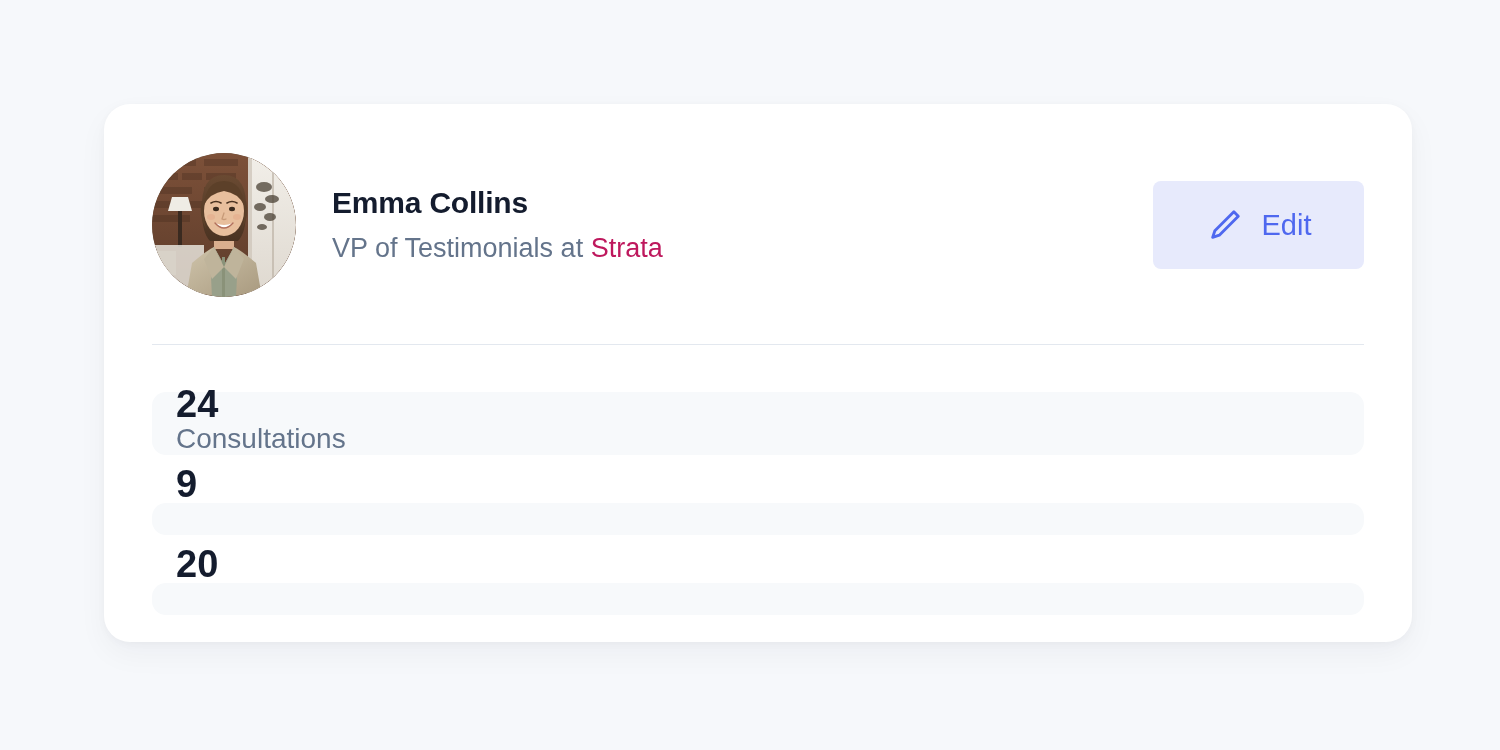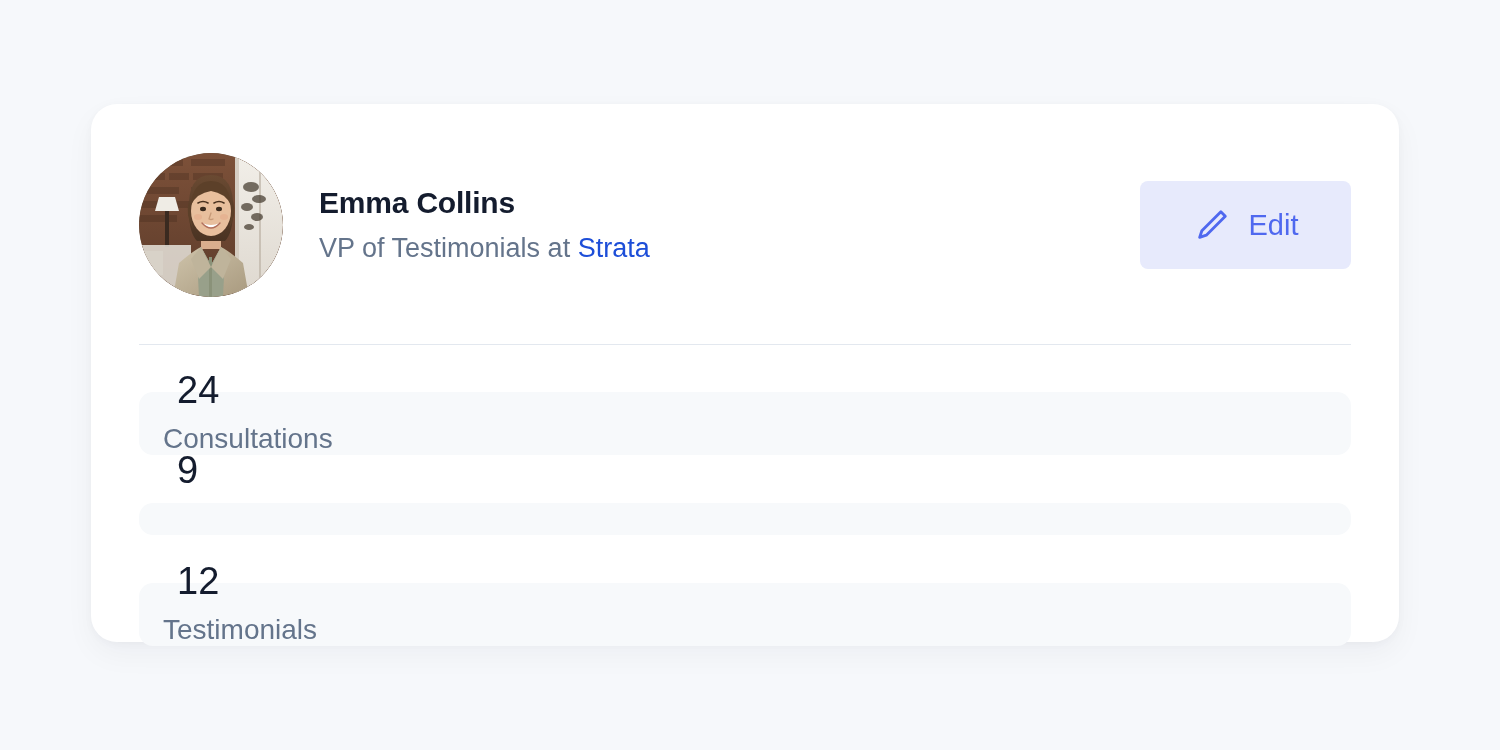--- a/index.html
+++ b/index.html
@@ -17,21 +17,21 @@
 
   .page {
     position: relative;
     width: 1500px;
     height: 750px;
   }
 
   
   .profile-card {
     position: absolute;
-    left: 91px;
+    left: 104px;
     top: 104px;
     width: 1308px;
     height: 538px;
     background: #ffffff;
     border-radius: 26px;
     box-sizing: border-box;
     padding: 49px 48px 0 48px;
     box-shadow: 0 12px 30px rgba(15, 23, 42, 0.045),
                 0 2px 8px rgba(15, 23, 42, 0.03);
   }
@@ -72,21 +72,21 @@
 
   .person-role {
     font-size: 27px;
     font-weight: normal;
     color: #64748b;
     line-height: 1.2;
     margin: 0;
     white-space: nowrap;
   }
   .person-company {
-    color: #1d4ed8;
+    color: #be185d;
   }
 
   
   .edit-button {
     flex: 0 0 auto;
     display: inline-flex;
     align-items: center;
     justify-content: center;
     gap: 18px;
     width: 211px;
@@ -136,24 +136,24 @@
     line-height: 1.1;
     margin: 0;
     white-space: nowrap;
   }
 
   .stat-value {
     position: absolute;
     left: 24px;
     bottom: 32px;
     font-size: 38px;
-    font-weight: normal;
+    font-weight: bold;
     color: #141c2e;
     line-height: 1;
-    margin: 14px;
+    margin: 0;
   }
 </style>
 </head>
 <body>
 
 <div class="page">
 
   <div class="profile-card">
 
     <div class="profile-header">
@@ -274,20 +274,19 @@
       <div class="stat-card">
         <p class="stat-label">Consultations</p>
         <p class="stat-value">24</p>
       </div>
 
       <div class="stat-card">
         <p class="stat-value">9</p>
       </div>
 
       <div class="stat-card">
-        <p class="stat-label">Testimonials</p>
-        <p class="stat-value">12</p>
+        <p class="stat-value">20</p>
       </div>
 
     </div>
 
   </div>
 </div>
 
 </body></html>

